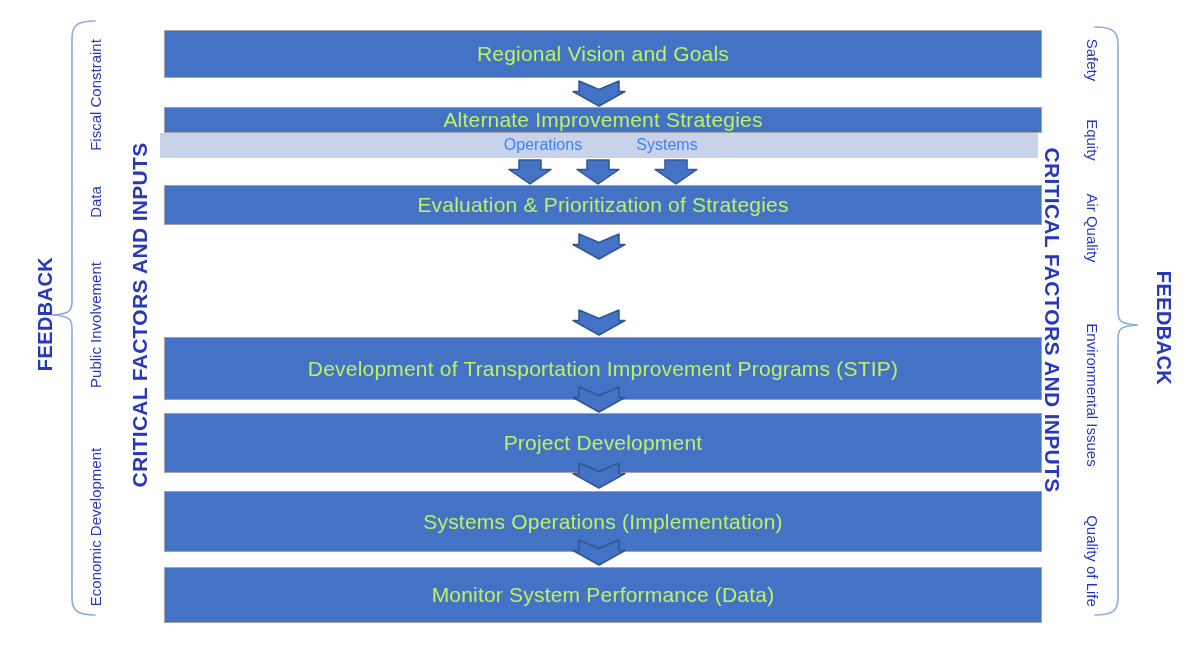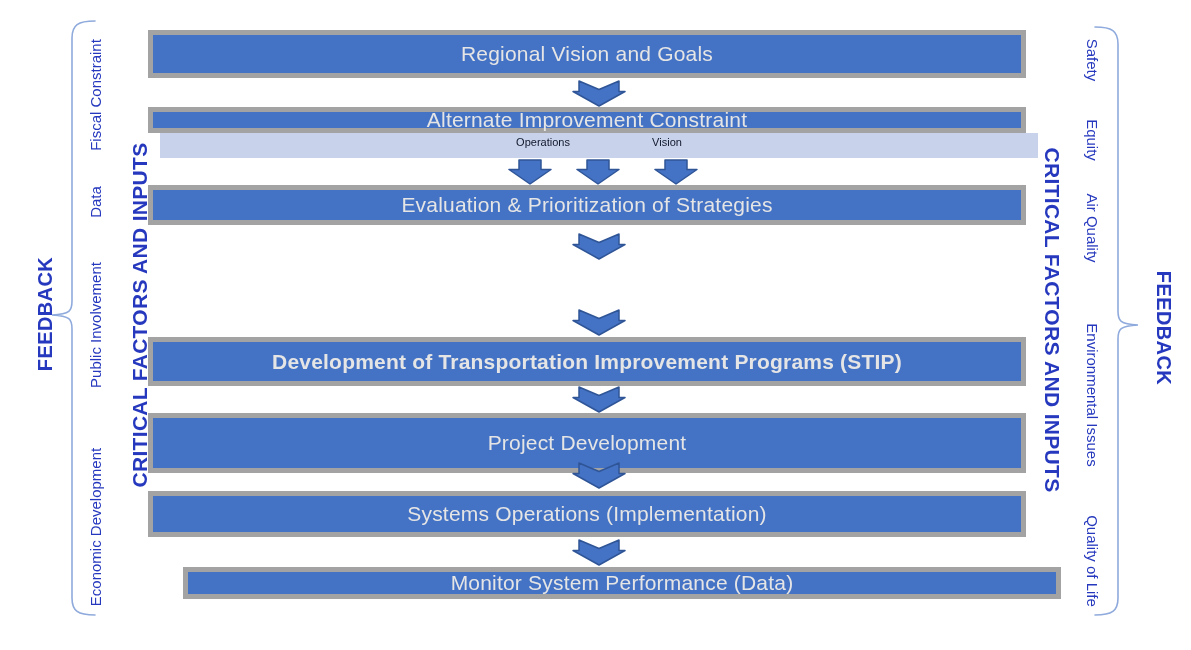--- a/index.html
+++ b/index.html
@@ -2,32 +2,32 @@
 <html><head>
 <meta charset="utf-8">
 <style>
   html,body{margin:0;padding:0;background:#ffffff;}
   #canvas{
     position:relative;width:1191px;height:650px;overflow:hidden;background:#ffffff;
     font-family:"Liberation Sans", sans-serif;
   }
   
   .bar{
-    position:absolute;left:148px;width:878px;
-    background:#4472C4;border:5px solid #a3a3a3;box-sizing:border-box;
+    position:absolute;left:164px;width:878px;
+    background:#4472C4;border:1px solid #a3a3a3;box-sizing:border-box;
     display:flex;align-items:center;justify-content:center;
-    color:#e5e5e5;font-size:21px;letter-spacing:.2px;white-space:nowrap;
+    color:#bef264;font-size:21px;letter-spacing:.2px;white-space:nowrap;
   }
   .substrip{
     position:absolute;left:160px;width:878px;top:133px;height:25px;
     background:#C9D2EB;box-sizing:border-box;
   }
   .substrip-label{
     position:absolute;transform:translateX(-50%);
-    color:#0f172a;font-size:11px;white-space:nowrap;
+    color:#3b82f6;font-size:16px;white-space:nowrap;
   }
   
   .arrow{position:absolute;}
   .arrow polygon{stroke:#2F5597;stroke-width:1.5;stroke-linejoin:round;}
   
   .vt{
     position:absolute;white-space:nowrap;color:#2639BE;
     transform:translate(-50%,-50%) rotate(-90deg);
   }
   .vt-r{transform:translate(-50%,-50%) rotate(90deg);}
@@ -54,25 +54,25 @@
   <div class="vt vt-label" style="left:95px;top:527px;">Economic Development</div>
 
   <div class="vt vt-critical" style="left:140px;top:315px;">CRITICAL FACTORS AND INPUTS</div>
 
   <div class="bar" style="top:30px;height:48px;">Regional Vision and Goals</div>
 
   <svg class="arrow" style="left:572px;top:80px;" width="54" height="27" viewBox="0 0 54 27">
     <polygon points="7,1 27,9.5 47,1 47,11.5 53,11.5 27,26 1,11.5 7,11.5" fill="#4472C4"></polygon>
   </svg>
 
-  <div class="bar" style="top:107px;height:26px;">Alternate Improvement Constraint</div>
+  <div class="bar" style="top:107px;height:26px;">Alternate Improvement Strategies</div>
 
   <div class="substrip"></div>
   <div class="substrip-label" style="left:543px;top:136px;">Operations</div>
-  <div class="substrip-label" style="left:667px;top:136px;">Vision</div>
+  <div class="substrip-label" style="left:667px;top:136px;">Systems</div>
 
   <svg class="arrow" style="left:508px;top:159px;" width="44" height="26" viewBox="0 0 44 26">
     <polygon points="11,1 33,1 33,10.5 43,10.5 22,25 1,10.5 11,10.5" fill="#4472C4"></polygon>
   </svg>
   <svg class="arrow" style="left:576px;top:159px;" width="44" height="26" viewBox="0 0 44 26">
     <polygon points="11,1 33,1 33,10.5 43,10.5 22,25 1,10.5 11,10.5" fill="#4472C4"></polygon>
   </svg>
   <svg class="arrow" style="left:654px;top:159px;" width="44" height="26" viewBox="0 0 44 26">
     <polygon points="11,1 33,1 33,10.5 43,10.5 22,25 1,10.5 11,10.5" fill="#4472C4"></polygon>
   </svg>
@@ -81,39 +81,39 @@
 
   <svg class="arrow" style="left:572px;top:233px;" width="54" height="27" viewBox="0 0 54 27">
     <polygon points="7,1 27,9.5 47,1 47,11.5 53,11.5 27,26 1,11.5 7,11.5" fill="#4472C4"></polygon>
   </svg>
 
 
   <svg class="arrow" style="left:572px;top:309px;" width="54" height="27" viewBox="0 0 54 27">
     <polygon points="7,1 27,9.5 47,1 47,11.5 53,11.5 27,26 1,11.5 7,11.5" fill="#4472C4"></polygon>
   </svg>
 
-  <div class="bar" style="top:337px;height:49px;font-weight:bold;">Development of Transportation Improvement Programs (STIP)</div>
+  <div class="bar" style="top:337px;height:63px;">Development of Transportation Improvement Programs (STIP)</div>
 
   <svg class="arrow" style="left:572px;top:386px;" width="54" height="27" viewBox="0 0 54 27">
     <polygon points="7,1 27,9.5 47,1 47,11.5 53,11.5 27,26 1,11.5 7,11.5" fill="#4472C4"></polygon>
   </svg>
 
   <div class="bar" style="top:413px;height:60px;">Project Development</div>
 
   <svg class="arrow" style="left:572px;top:462px;" width="54" height="27" viewBox="0 0 54 27">
     <polygon points="7,1 27,9.5 47,1 47,11.5 53,11.5 27,26 1,11.5 7,11.5" fill="#4472C4"></polygon>
   </svg>
 
-  <div class="bar" style="top:491px;height:46px;">Systems Operations (Implementation)</div>
+  <div class="bar" style="top:491px;height:61px;">Systems Operations (Implementation)</div>
 
   <svg class="arrow" style="left:572px;top:539px;" width="54" height="27" viewBox="0 0 54 27">
     <polygon points="7,1 27,9.5 47,1 47,11.5 53,11.5 27,26 1,11.5 7,11.5" fill="#4472C4"></polygon>
   </svg>
 
-  <div class="bar" style="top:567px;height:32px;margin-left:35px;">Monitor System Performance (Data)</div>
+  <div class="bar" style="top:567px;height:56px;">Monitor System Performance (Data)</div>
 
   <div class="vt vt-r vt-critical" style="left:1052px;top:320px;">CRITICAL FACTORS AND INPUTS</div>
 
   <div class="vt vt-r vt-label" style="left:1092px;top:60px;">Safety</div>
   <div class="vt vt-r vt-label" style="left:1092px;top:140px;">Equity</div>
   <div class="vt vt-r vt-label" style="left:1092px;top:228px;">Air Quality</div>
   <div class="vt vt-r vt-label" style="left:1092px;top:395px;">Environmental Issues</div>
   <div class="vt vt-r vt-label" style="left:1092px;top:561px;">Quality of Life</div>
 
   <svg class="brace" style="left:1090px;top:26px;" width="60" height="590" viewBox="0 0 60 590">

